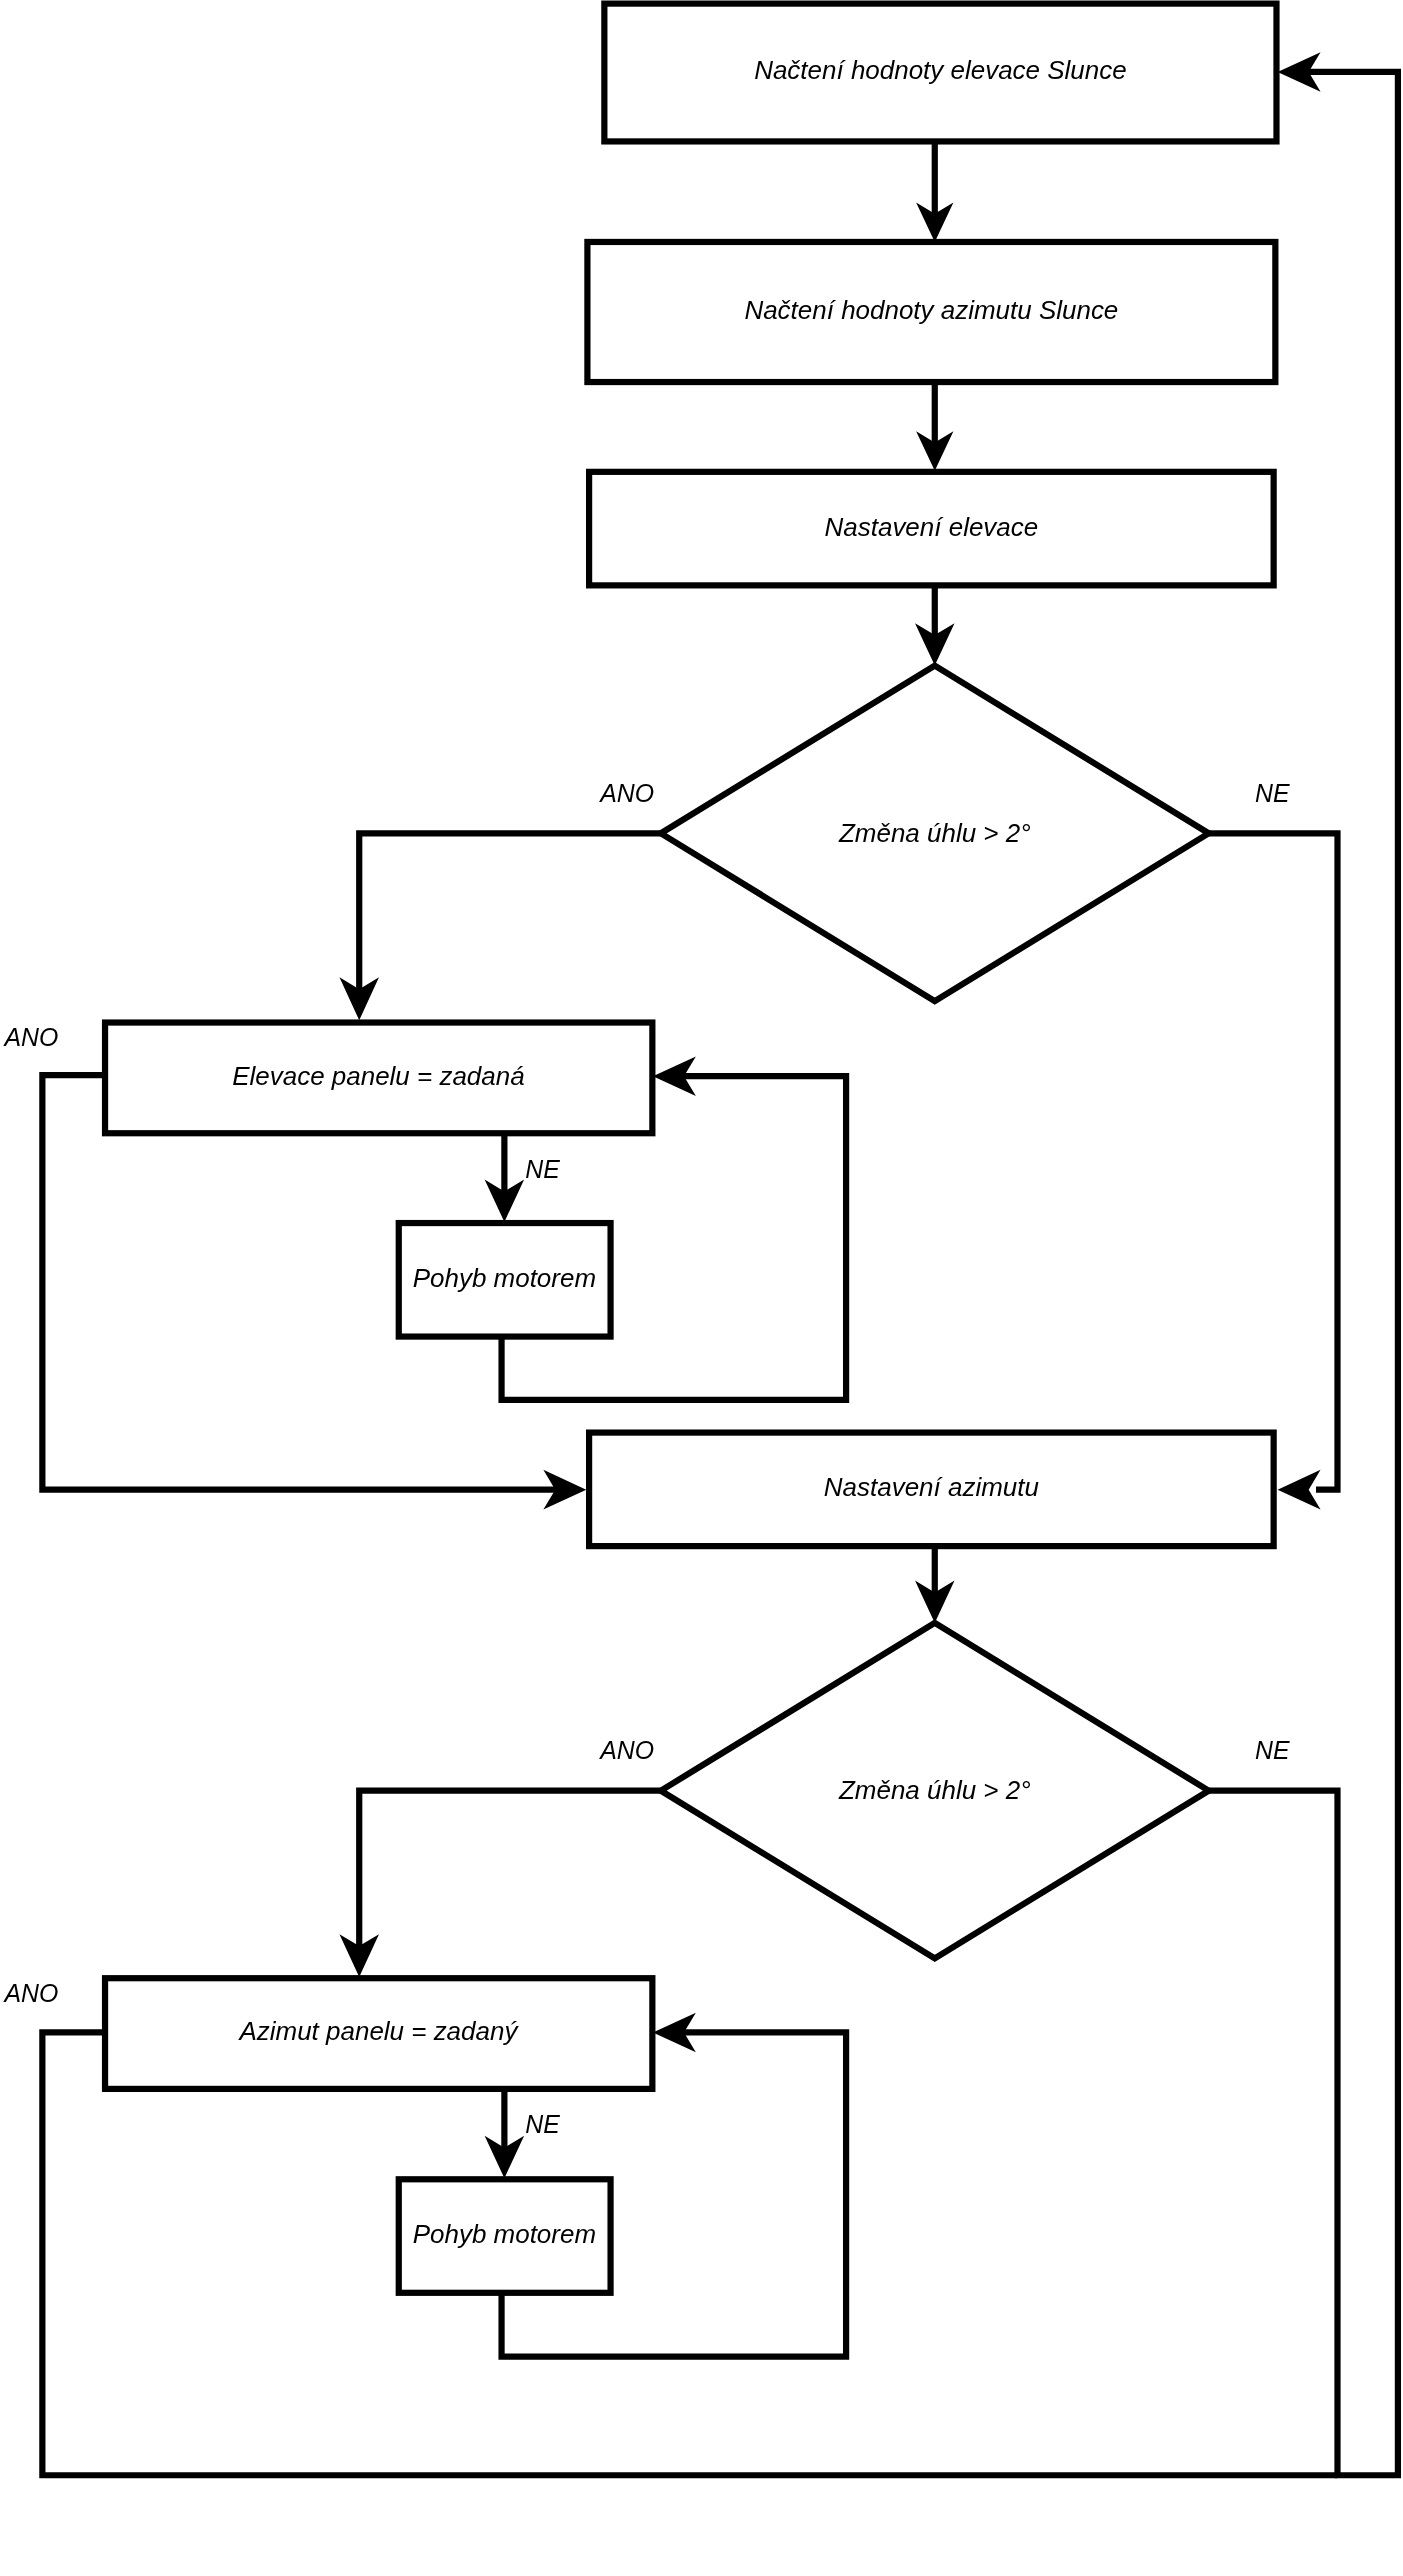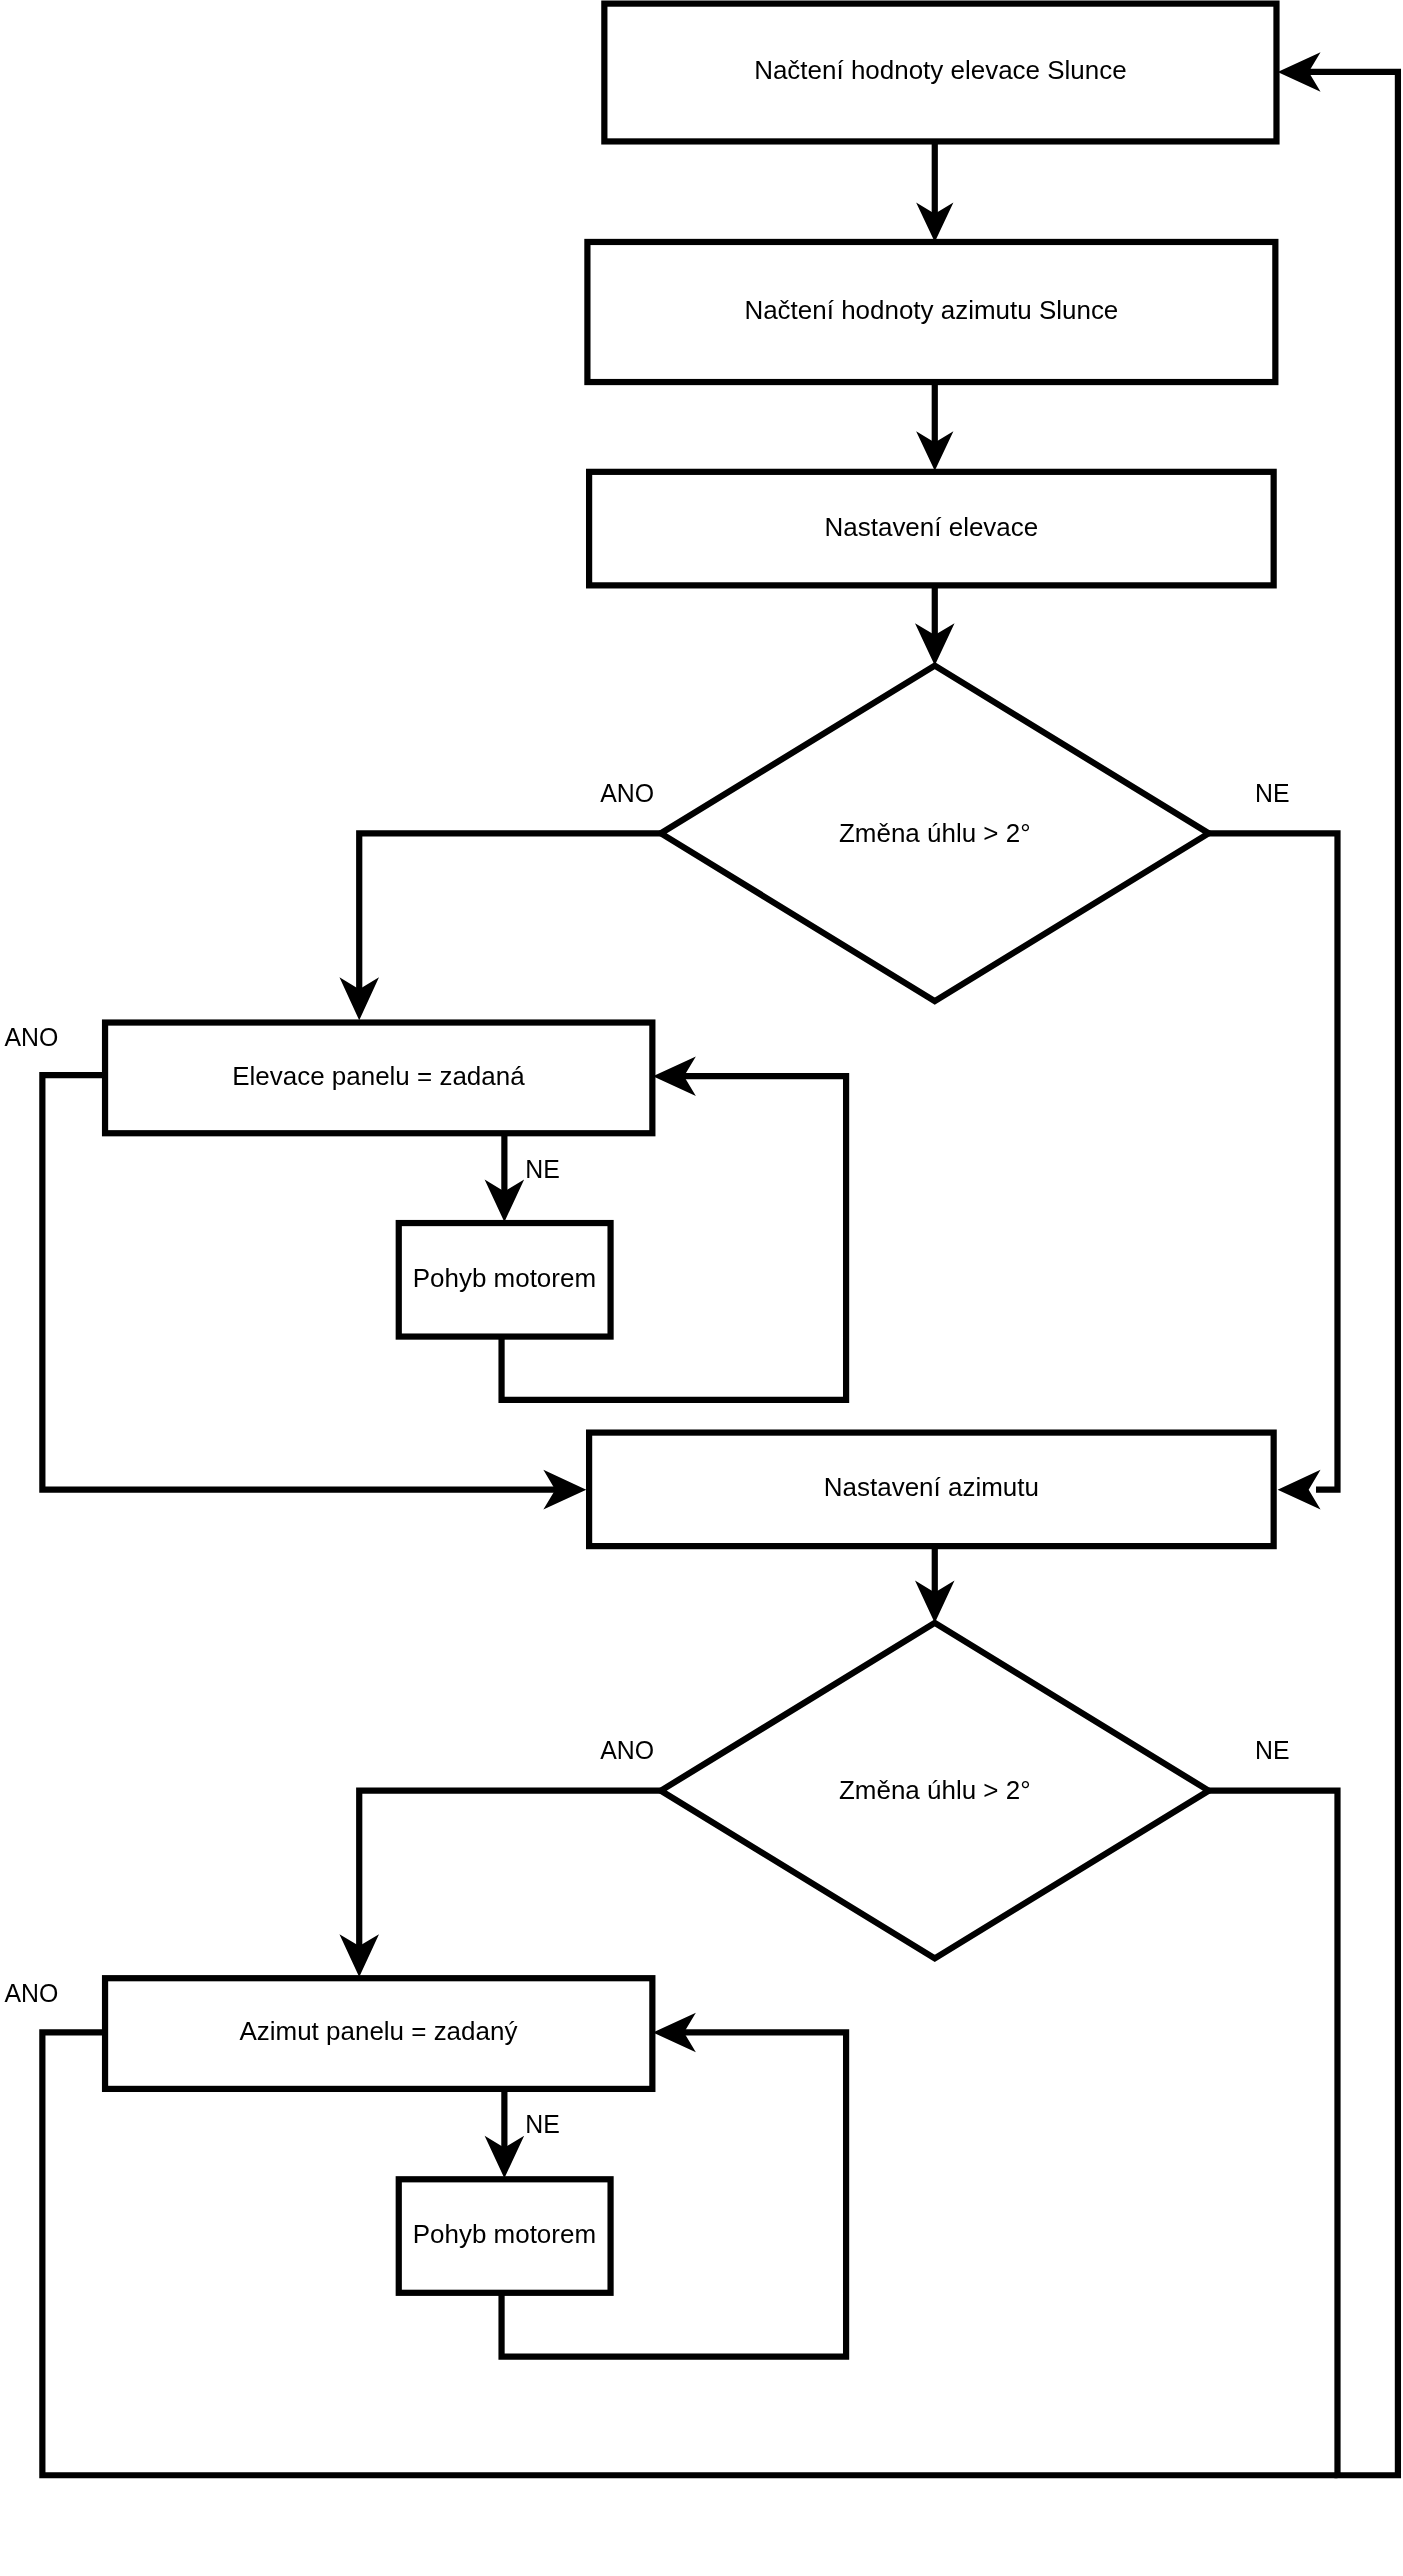--- a/index.html
+++ b/index.html
@@ -1,17 +1,17 @@
 <!DOCTYPE html>
 <html style="font-size:9px"><head>
 <meta charset="utf-8">
 <style>
   html,body{margin:0;padding:0;background:#ffffff;}
   body{font-family:"Liberation Sans", sans-serif;}
-  #stage{position:relative;width:1403px;height:2576px;background:#fff;overflow:hidden;}
+  #stage{position:relative;width:1403px;height:2576px;background:#fff;overflow:hidden;font-style:italic;}
   svg#flow{position:absolute;left:0;top:0;width:1403px;height:2576px;display:block;}
   .node-rect{fill:#ffffff;stroke:#000000;stroke-width:11;}
   .node-diamond{fill:#ffffff;stroke:#000000;stroke-width:11;}
   .edge{fill:none;stroke:#000000;stroke-width:11;stroke-linecap:butt;stroke-linejoin:miter;}
   .arrow-head{fill:#000000;stroke:none;}
   .node-label{font-family:"Liberation Sans", sans-serif;font-size:46px;fill:#000000;
                text-anchor:middle;dominant-baseline:middle;}
   .edge-label{font-family:"Liberation Sans", sans-serif;font-size:44px;fill:#000000;
                dominant-baseline:middle;}
   .lbl-end{text-anchor:end;}

